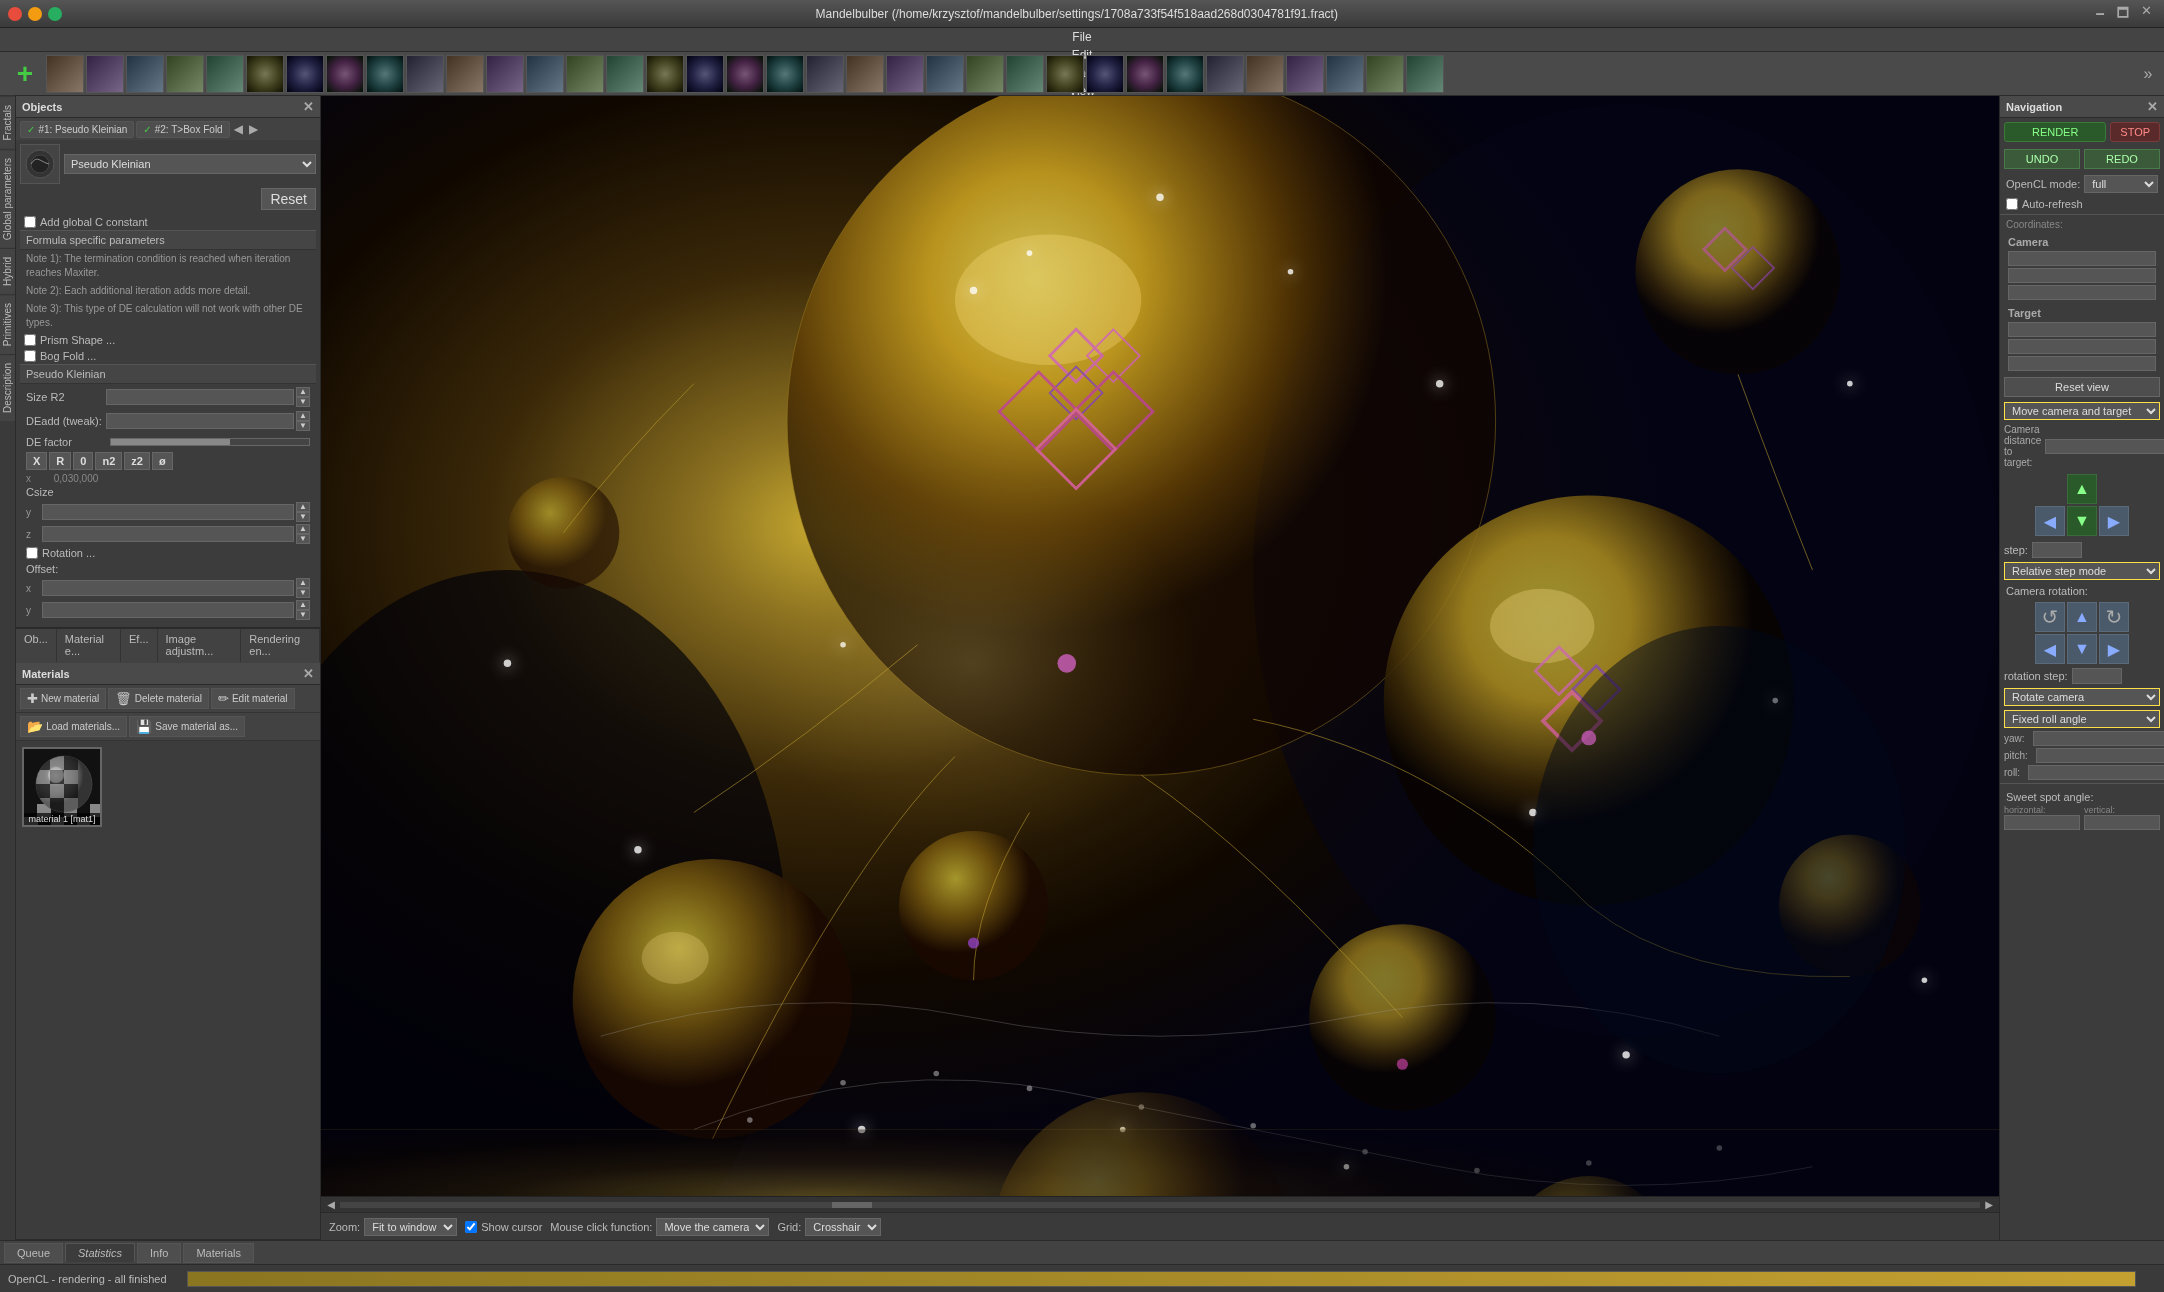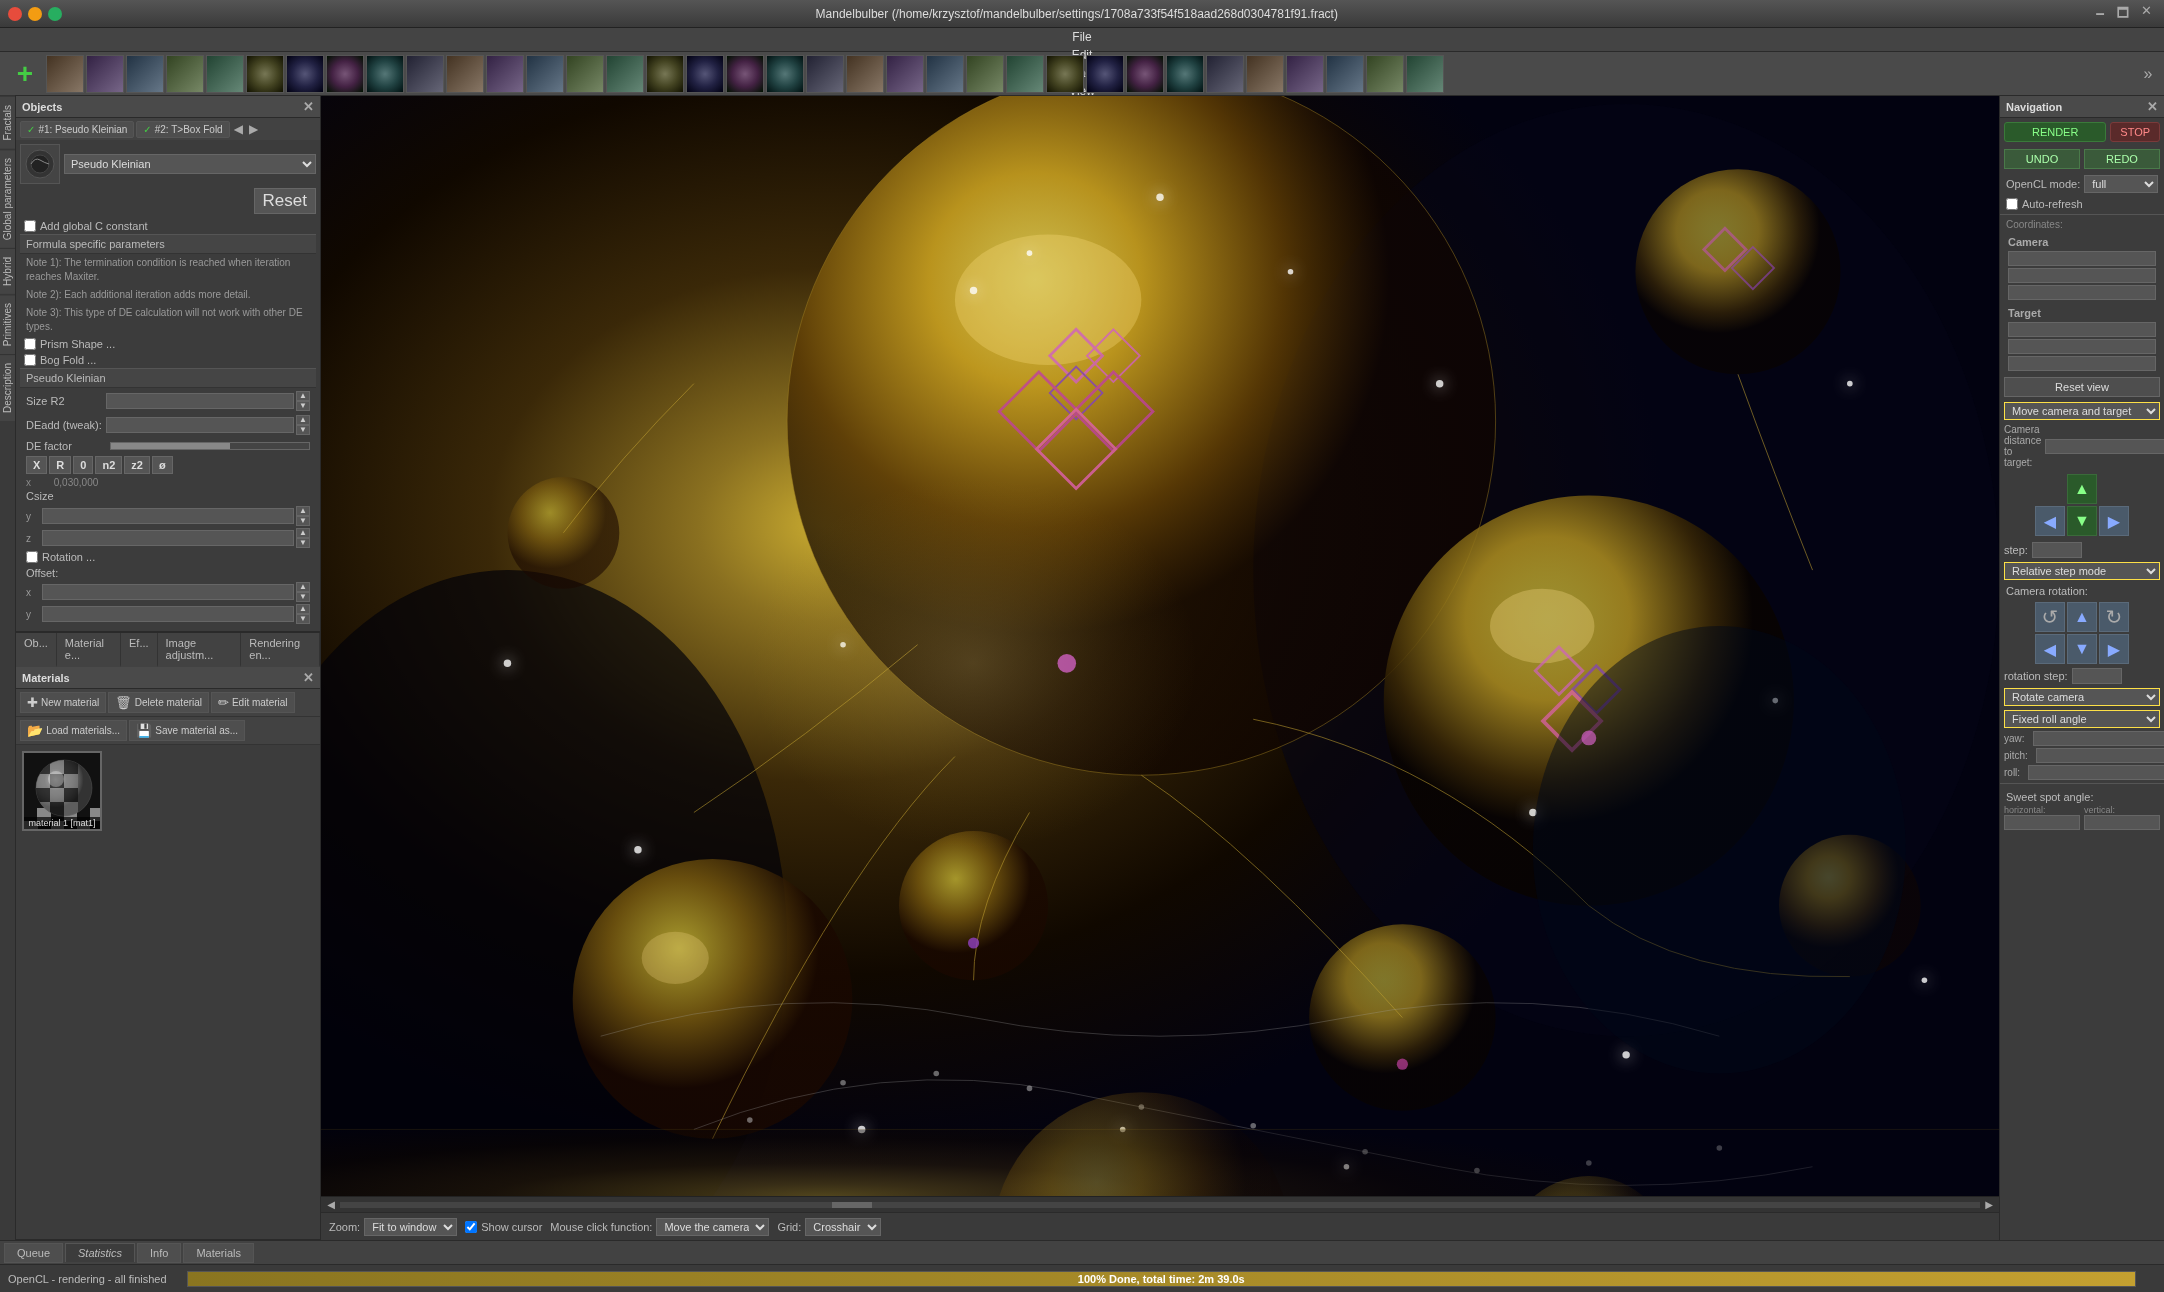--- a/index.html
+++ b/index.html
@@ -221,21 +221,21 @@
       display: flex;
       justify-content: flex-end;
       margin-bottom: 4px;
     }
     .btn-small {
       background: #555;
       color: #ddd;
       border: 1px solid #666;
       padding: 2px 8px;
       cursor: pointer;
-      font-size: 17px;
+      font-size: 14px;
     }
 
     .checkbox-row {
       display: flex;
       align-items: center;
       gap: 4px;
       padding: 2px 4px;
       font-size: 11px;
       color: #bbb;
     }
@@ -1544,15 +1544,14 @@
   <div class="btab">Queue</div>
   <div class="btab active">Statistics</div>
   <div class="btab">Info</div>
   <div class="btab">Materials</div>
 </div>
 
 <div id="bottom-bar">
   <span>OpenCL - rendering - all finished</span>
   <div class="progress-bar-container">
     <div class="progress-bar-fill"></div>
-    <div class="progress-text">100% Done, total time: 2m 39.0s</div>
   </div>
 </div>
 
 </body></html>

